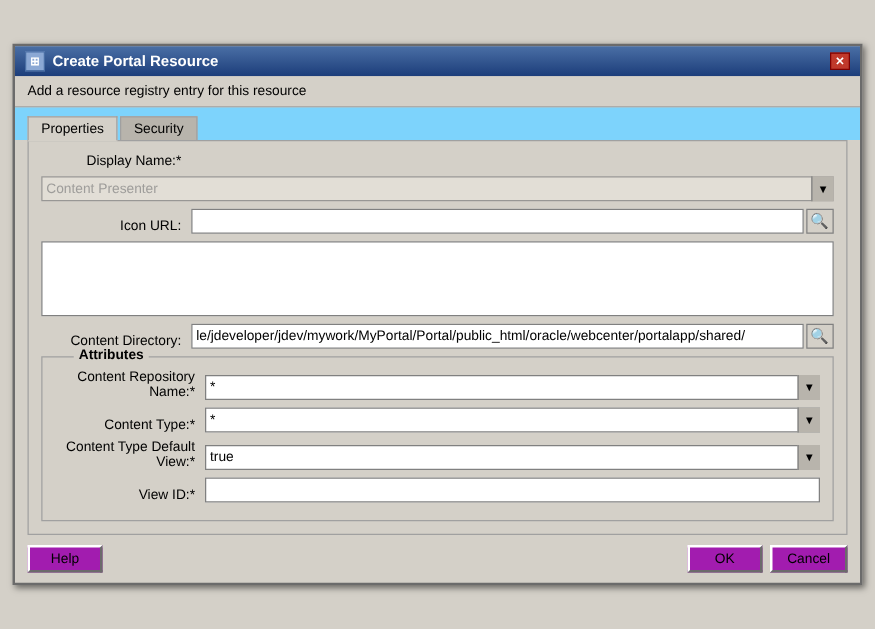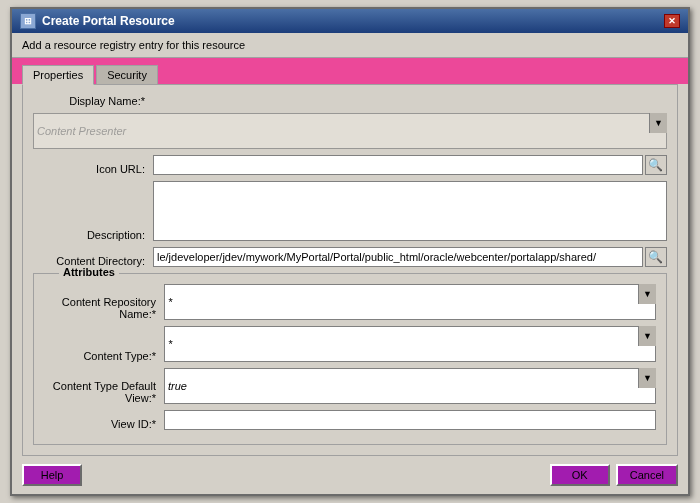--- a/index.html
+++ b/index.html
@@ -65,21 +65,21 @@
     .subtitle {
       padding: 6px 10px;
       font-size: 11px;
       color: #000;
       background: #d4d0c8;
       border-bottom: 1px solid #a0a0a0;
     }
     .tabs-row {
       display: flex;
       padding: 6px 10px 0 10px;
-      background: #ec4899;
+      background: #7dd3fc;
       gap: 2px;
     }
     .tab {
       padding: 3px 10px;
       font-size: 11px;
       border: 1px solid #a0a0a0;
       background: #d4d0c8;
       cursor: pointer;
       border-bottom: none;
       position: relative;
@@ -163,30 +163,29 @@
       outline: none;
     }
     .select-wrapper {
       flex: 1;
       position: relative;
       display: flex;
       align-items: center;
     }
     .select-wrapper select {
       width: 100%;
-      height: 36px;
+      height: 20px;
       border: 1px solid #808080;
       background: white;
       font-size: 11px;
       outline: none;
       padding: 0 20px 0 3px;
       appearance: none;
       -webkit-appearance: none;
       cursor: pointer;
-      font-style: italic;
     }
     .select-wrapper select.disabled {
       background: #e8e4dc;
       color: #888;
     }
     .select-arrow {
       position: absolute;
       right: 0;
       top: 0;
       width: 18px;
@@ -288,21 +287,20 @@
       <div class="form-label">Icon URL:</div>
       <div class="form-input-with-btn">
         <input type="text" class="form-input" style="">
         <div class="search-btn">
           <span>🔍</span>
         </div>
       </div>
     </div>
 
     <div class="form-row">
-      <div class="form-label">Description:</div>
       <textarea class="form-textarea" style=""></textarea>
     </div>
 
     <div class="form-row">
       <div class="form-label">Content Directory:</div>
       <div class="form-input-with-btn">
         <input type="text" class="form-input" value="le/jdeveloper/jdev/mywork/MyPortal/Portal/public_html/oracle/webcenter/portalapp/shared/" style="">
         <div class="search-btn">
           <span>🔍</span>
         </div>

